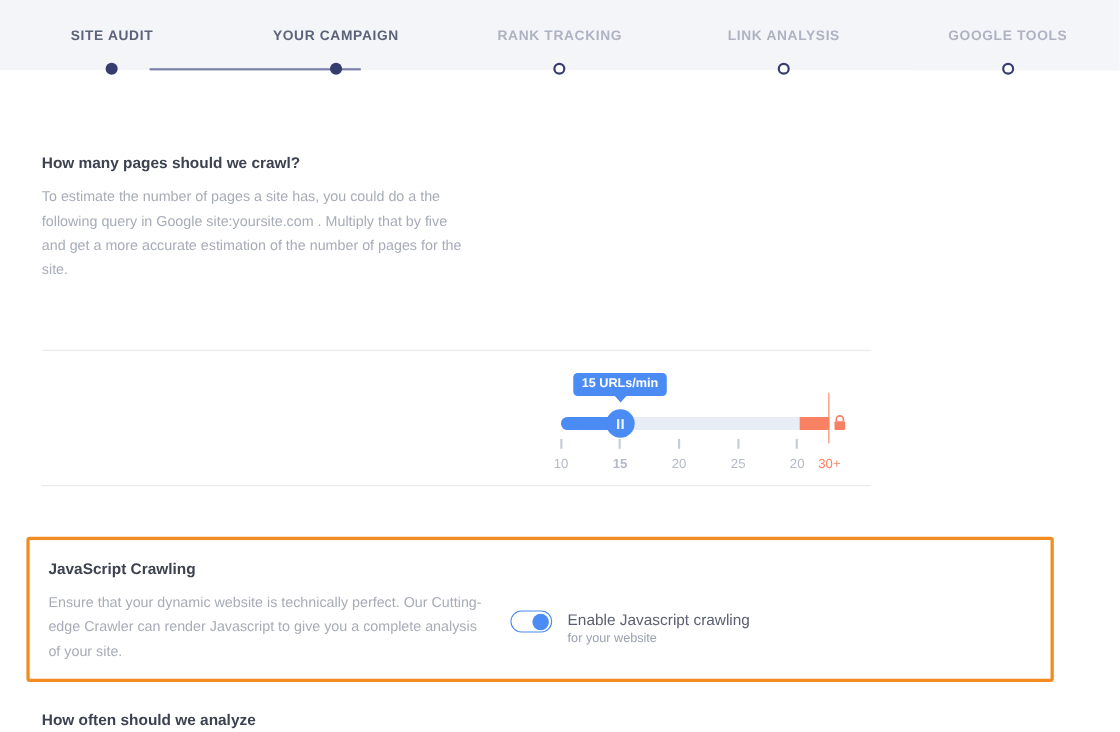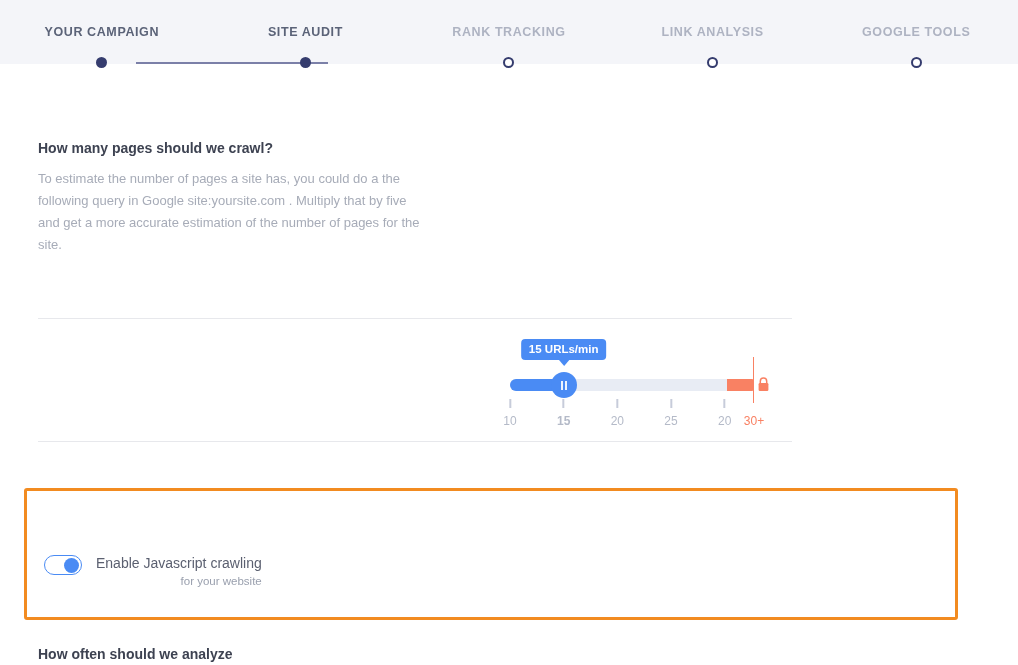--- a/index.html
+++ b/index.html
@@ -232,37 +232,37 @@
     position: relative;
     flex: 0 0 38px;
   }
   .toggle .knob {
     position: absolute;
     top: 2px; left: 19px;
     width: 15px; height: 15px;
     border-radius: 50%;
     background: #4a8bf4;
   }
-  .toggle-row { display: flex; align-items: flex-start; gap: 14px; text-align: right; }
+  .toggle-row { display: flex; align-items: flex-start; gap: 14px; }
   .toggle-text-main { font-size: 14px; color: #5b6070; line-height: 16px; }
   .toggle-text-sub  { font-size: 11.5px; color: #9aa0ae; line-height: 15px; margin-top: 3px; }
 
   
   .analyze { padding: 0 38px; }
   .analyze-title {
     font-size: 14px; font-weight: bold; color: #3d4251; margin: 0 0 14px 0;
   }
 </style>
 </head>
 <body>
 
 <div class="stepper-header">
   <div class="step-labels">
+    <div class="step-label active">SITE AUDIT</div>
     <div class="step-label active">YOUR CAMPAIGN</div>
-    <div class="step-label active">SITE AUDIT</div>
     <div class="step-label">RANK TRACKING</div>
     <div class="step-label">LINK ANALYSIS</div>
     <div class="step-label">GOOGLE TOOLS</div>
   </div>
   <div class="step-dots">
     <div class="connector" style="left:136px; width:192px;"></div>
     <div class="step-dot-cell">
         <span class="dot filled"></span>
       </div>
     <div class="step-dot-cell">
@@ -345,20 +345,24 @@
         </div>
       </div>
 
     </div>
   </div>
 
   <div class="divider" style="margin-top:98px;"></div>
 
   <div class="js-box" style="left:24px; top:424px; width:934px; height:132px;">
     <div style="display:flex; padding:18px 18px 0 17px;">
+      <div style="width:420px; flex:0 0 420px; padding-right:26px;">
+        <h3 class="sec-title">JavaScript Crawling</h3>
+        <p class="sec-desc">Ensure that your dynamic website is technically perfect. Our Cutting-edge Crawler can render Javascript to give you a complete analysis of your site.</p>
+      </div>
       <div style="flex:1; padding-top:46px;">
         <div class="toggle-row">
           <div class="toggle">
             <span class="knob"></span>
           </div>
           <div>
             <div class="toggle-text-main">Enable Javascript crawling</div>
             <div class="toggle-text-sub">for your website</div>
           </div>
         </div>

